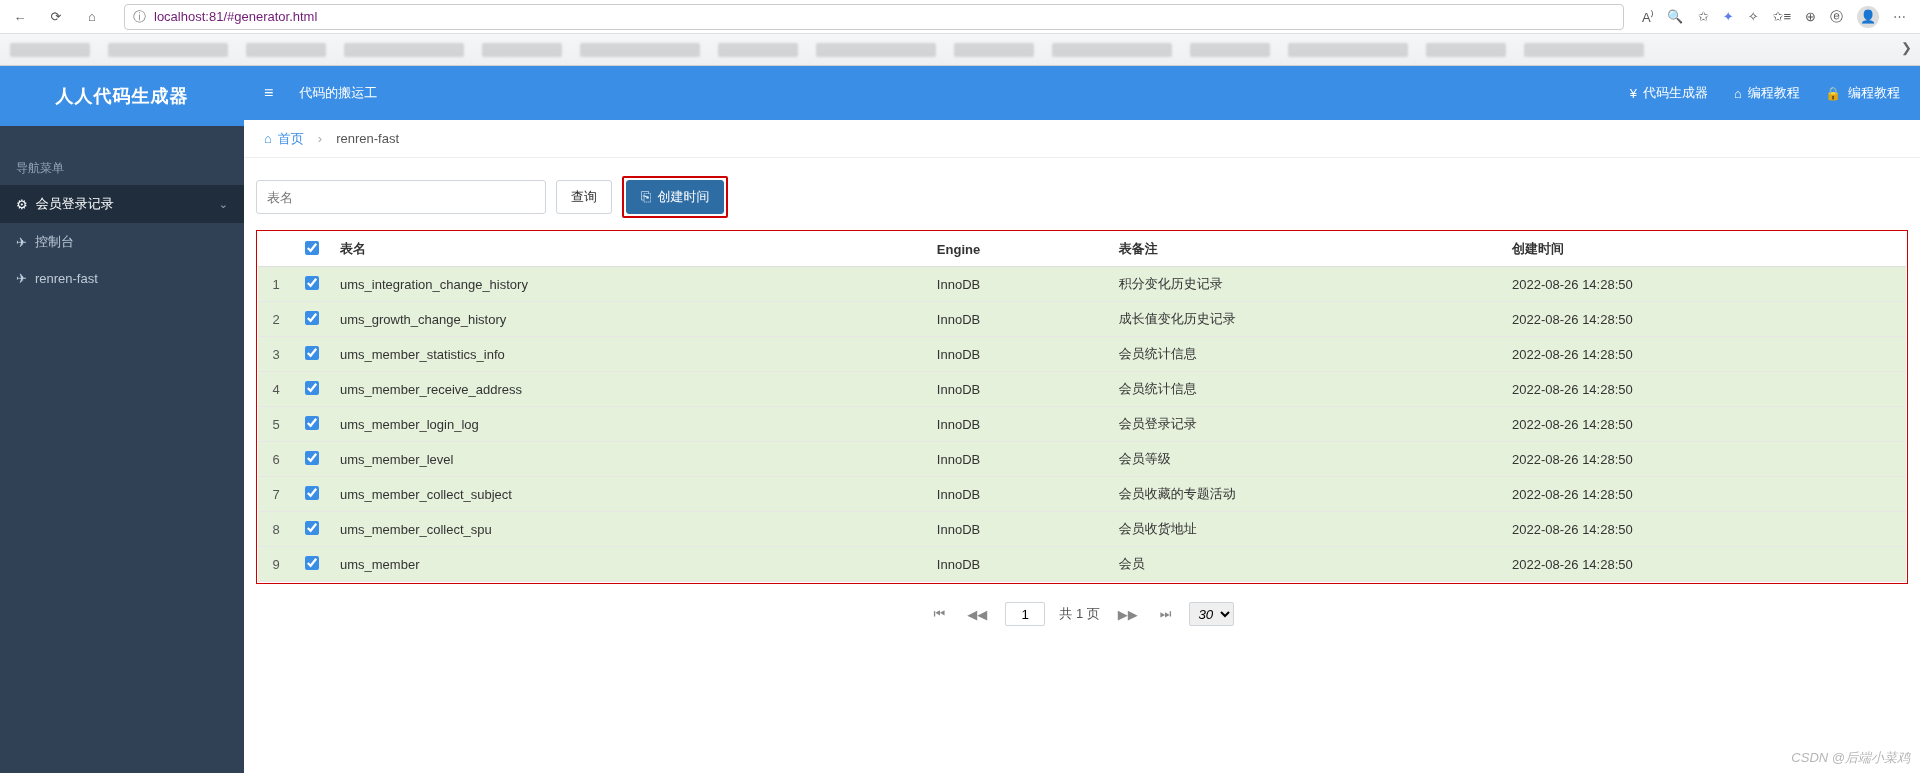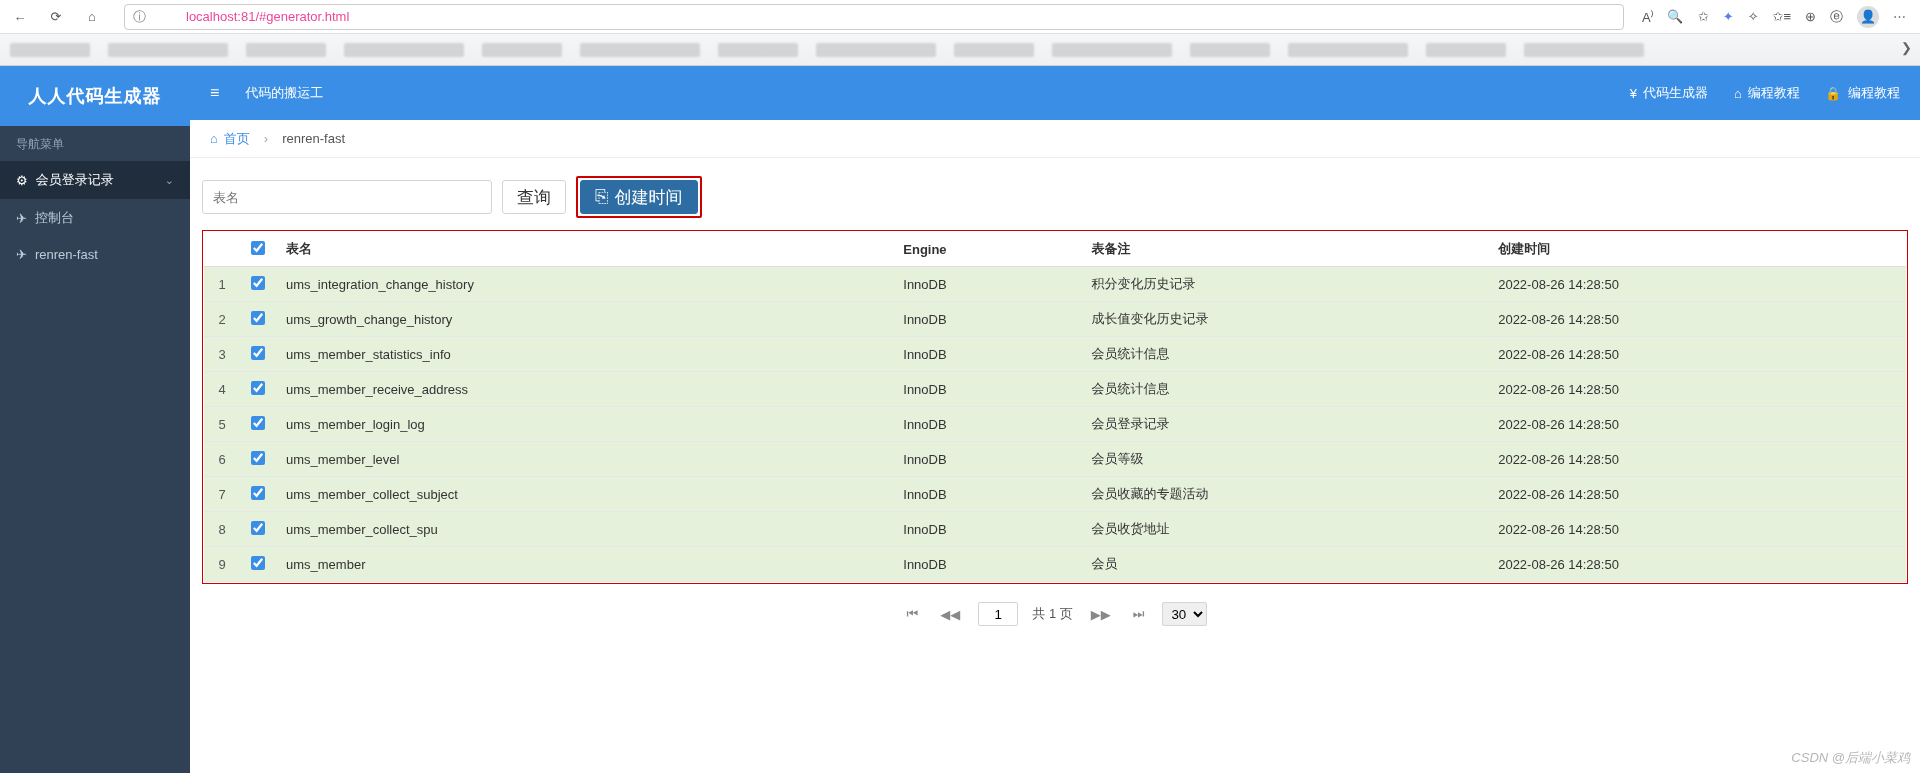--- a/index.html
+++ b/index.html
@@ -2,70 +2,70 @@
 <html><head>
 <meta charset="utf-8">
 <style>
 * { margin: 0; padding: 0; box-sizing: border-box; }
 body { font-family: "Microsoft YaHei", Arial, sans-serif; font-size: 13px; color: #333; background: #fff; width: 1920px; }
 
 
 .browser-bar { height: 34px; display: flex; align-items: center; padding: 0 8px; gap: 12px; border-bottom: 1px solid #e0e0e0; background: #fff; }
 .browser-bar .nav-btn { width: 24px; height: 24px; display: flex; align-items: center; justify-content: center; color: #555; cursor: pointer; }
 .addr-box { flex: 1; height: 26px; border: 1px solid #ccc; border-radius: 4px; display: flex; align-items: center; padding: 0 8px; gap: 8px; background: #fff; margin-left: 8px; }
-.addr-box input { border: none; outline: none; flex: 1; font-size: 13px; color: #ec4899; margin-left: 32px; }
+.addr-box input { border: none; outline: none; flex: 1; font-size: 13px; color: #701a75; }
 .browser-right { display: flex; align-items: center; gap: 14px; padding: 0 6px; color: #555; }
 .avatar-circle { width: 22px; height: 22px; border-radius: 50%; background: #ddd; display:flex; align-items:center; justify-content:center; }
 
 
 .bookmarks-bar { height: 32px; background: linear-gradient(#f4f6f8,#eef0f2); border-bottom: 1px solid #d0d0d0; display: flex; align-items: center; padding: 0 10px; gap: 18px; overflow:hidden; position:relative;}
 .bm-item { width: 120px; height: 14px; background: rgba(120,120,120,0.25); border-radius: 2px; filter: blur(1px); }
 .bm-item.sm { width: 80px; }
 .bm-arrow { position:absolute; right:8px; top:6px; color:#666; }
 
 
 .app { display: flex; height: calc(773px - 66px); }
-.sidebar { width: 190px; background: #304156; color: #bdc6d0; display: flex; flex-direction: column; }
+.sidebar { width: 244px; background: #304156; color: #bdc6d0; display: flex; flex-direction: column; }
 .brand { background: #3a8ee6; color: #fff; font-size: 18px; font-weight: bold; text-align: center; padding: 18px 0; letter-spacing: 1px; }
-.nav-title { font-size: 12px; color: #95a3b4; padding: 10px 16px 8px; }
+.nav-title { font-size: 12px; color: #95a3b4; padding: 10px 16px 8px; margin-top: 24px; }
 .nav-item { display: flex; align-items: center; justify-content: space-between; padding: 10px 16px; cursor: pointer; color: #bfcbd9; font-size: 13px; }
 .nav-item .lbl { display: flex; align-items: center; gap: 8px; }
 .nav-item.active { background: #1f2d3d; color: #fff; }
 .nav-item .chev { font-size: 11px; color: #95a3b4; }
 
 .main { flex: 1; display: flex; flex-direction: column; background: #fff; }
 .topbar { height: 54px; background: #3a8ee6; color: #fff; display: flex; align-items: center; justify-content: space-between; padding: 0 20px; }
 .topbar-left { display: flex; align-items: center; gap: 26px; }
 .hamb { font-size: 16px; cursor: pointer; }
 .topbar-right { display: flex; align-items: center; gap: 26px; font-size: 13px; }
 .topbar-right .tb-item { display: flex; align-items: center; gap: 6px; cursor: pointer; }
 
 .crumb { height: 38px; display: flex; align-items: center; gap: 14px; padding: 0 20px; border-bottom: 1px solid #eee; color: #555; font-size: 13px; }
 .crumb .home-lk { color: #3a8ee6; display: flex; align-items: center; gap: 6px; cursor:pointer; }
 
 .content { padding: 18px 12px; flex:1; overflow:auto; }
 .toolbar { display: flex; align-items: center; gap: 10px; margin-bottom: 12px; }
 .toolbar input[type=text] { width: 290px; height: 34px; border: 1px solid #d0d5dc; border-radius: 3px; padding: 0 10px; font-size: 13px; outline: none; }
-.btn { height: 34px; padding: 0 14px; border: 1px solid #d0d5dc; background: #fff; border-radius: 3px; cursor: pointer; font-size: 17px; color: #333; display:inline-flex; align-items:center; gap:6px;}
+.btn { height: 34px; padding: 0 14px; border: 1px solid #d0d5dc; background: #fff; border-radius: 3px; cursor: pointer; font-size: 13px; color: #333; display:inline-flex; align-items:center; gap:6px;}
 .btn-primary { background: #2e6da4; border-color: #2e6da4; color: #fff; }
 .highlight-box { border: 2px solid #c00; padding: 2px; display: inline-flex; border-radius:2px; }
 
 .table-wrap { border: 1px solid #c00; padding: 1px; }
 table { width: 100%; border-collapse: collapse; font-size: 13px; }
 th, td { text-align: left; padding: 8px 10px; border-bottom: 1px solid #e6e6e6; }
 th { background: #fff; font-weight: bold; color: #333; border-bottom: 1px solid #ddd; }
 .col-idx { width: 36px; text-align: center; color: #555; }
 .col-chk { width: 36px; text-align: center; }
 tbody tr { background: #e6f1dc; }
 input[type=checkbox] { width: 14px; height: 14px; accent-color: #3a8ee6; cursor:pointer; }
 
 .pager { display: flex; align-items: center; justify-content: center; gap: 14px; padding: 18px 0 8px; color: #555; font-size: 13px; }
 .pager .pg-btn { cursor: pointer; color: #888; padding: 2px 4px; }
 .pager input { width: 40px; height: 24px; text-align: center; border: 1px solid #d0d5dc; border-radius: 2px; }
-.pager select { height: 24px; border: 1px solid #d0d5dc; border-radius: 2px; padding: 0 4px; }
+.pager select { height: 24px; border: 1px solid #d0d5dc; border-radius: 2px; padding: 0 4px; font-style: italic; }
 
 .watermark { position: fixed; right: 10px; bottom: 6px; color: rgba(120,120,120,0.55); font-size: 13px; font-style: italic; pointer-events:none; }
 </style>
 </head>
 <body>
 
 <div class="browser-bar">
   <span class="nav-btn">←</span>
   <span class="nav-btn">⟳</span>
   <span class="nav-btn">⌂</span>

